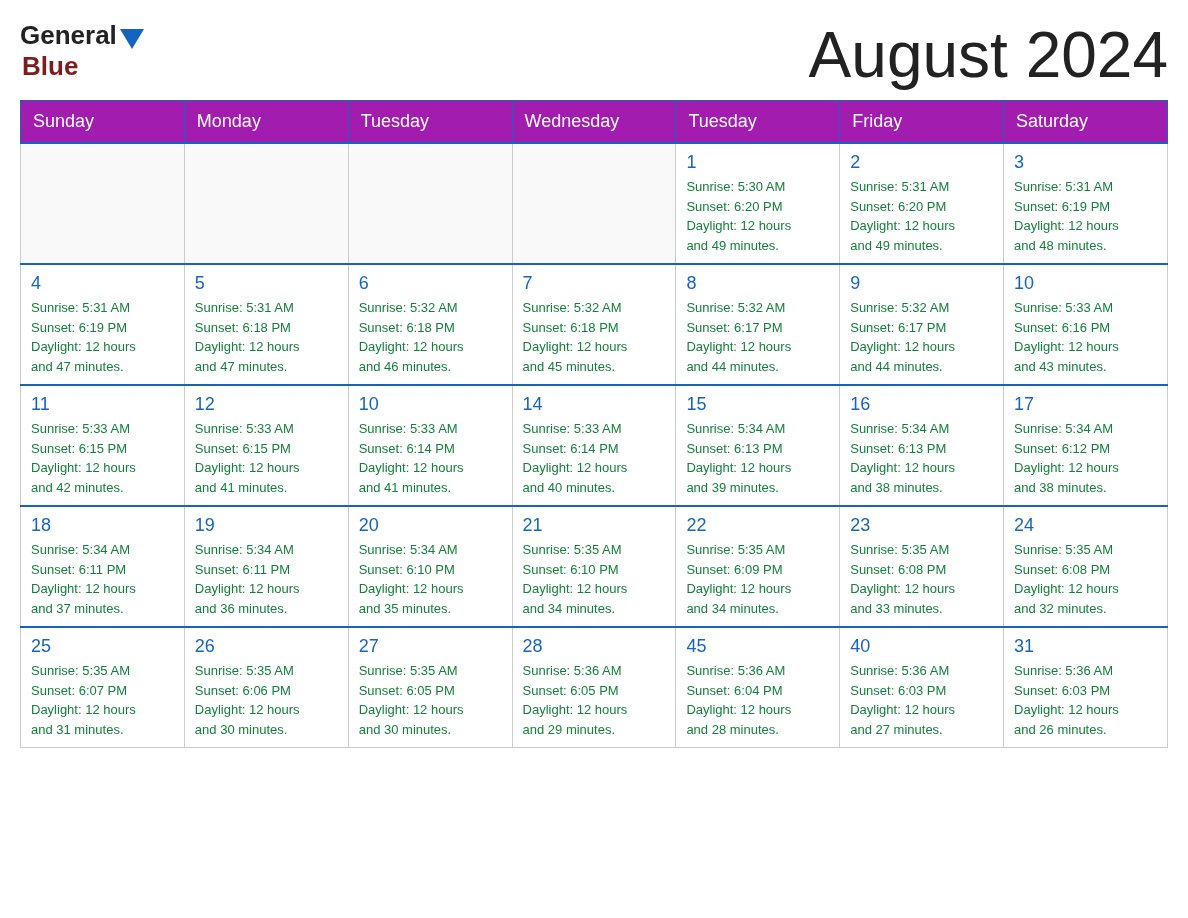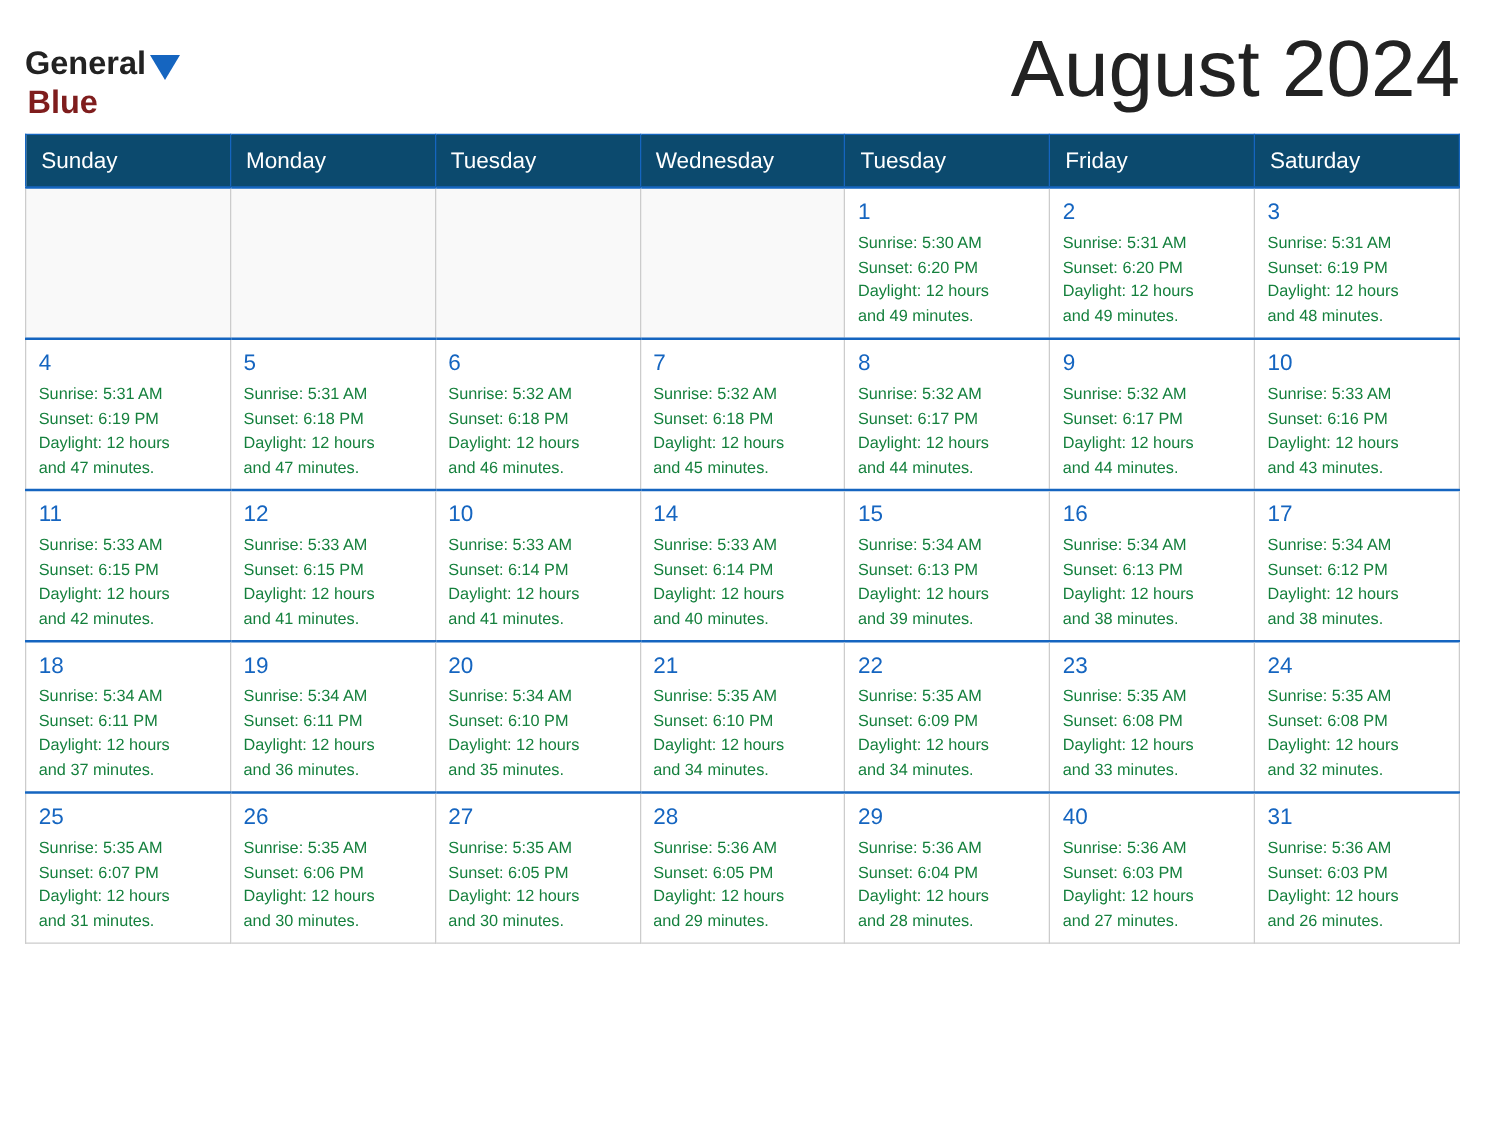--- a/index.html
+++ b/index.html
@@ -29,21 +29,21 @@
       font-size: 20px;
       color: #444;
       margin-top: 4px;
     }
     .calendar {
       width: 100%;
       border-collapse: collapse;
       border: 1px solid #1565c0;
     }
     .calendar th {
-      background: #0c4a6e;
+      background: #a21caf;
       color: #fff;
       font-size: 18px;
       font-weight: normal;
       padding: 10px 12px;
       text-align: left;
       border: 1px solid #1565c0;
     }
     .calendar td {
       vertical-align: top;
       padding: 8px 10px;
@@ -68,21 +68,20 @@
     .empty-cell {
       background: #f9f9f9;
     }
     tr.week-row td {
       border-top: 2px solid #1565c0;
     }
     .logo-wrapper {
       display: flex;
       flex-direction: column;
       align-items: flex-start;
-      margin-top: 15px;
     }
     .logo-line1 {
       display: flex;
       align-items: center;
     }
     .logo-general {
       font-size: 26px;
       font-weight: bold;
       color: #222;
     }
@@ -251,21 +250,21 @@
         </td>
         <td>
           <span class="day-number">27</span>
           <div class="day-info">Sunrise: 5:35 AM<br>Sunset: 6:05 PM<br>Daylight: 12 hours<br>and 30 minutes.</div>
         </td>
         <td>
           <span class="day-number">28</span>
           <div class="day-info">Sunrise: 5:36 AM<br>Sunset: 6:05 PM<br>Daylight: 12 hours<br>and 29 minutes.</div>
         </td>
         <td>
-          <span class="day-number">29</span>
+          <span class="day-number">45</span>
           <div class="day-info">Sunrise: 5:36 AM<br>Sunset: 6:04 PM<br>Daylight: 12 hours<br>and 28 minutes.</div>
         </td>
         <td>
           <span class="day-number">40</span>
           <div class="day-info">Sunrise: 5:36 AM<br>Sunset: 6:03 PM<br>Daylight: 12 hours<br>and 27 minutes.</div>
         </td>
         <td>
           <span class="day-number">31</span>
           <div class="day-info">Sunrise: 5:36 AM<br>Sunset: 6:03 PM<br>Daylight: 12 hours<br>and 26 minutes.</div>
         </td>

